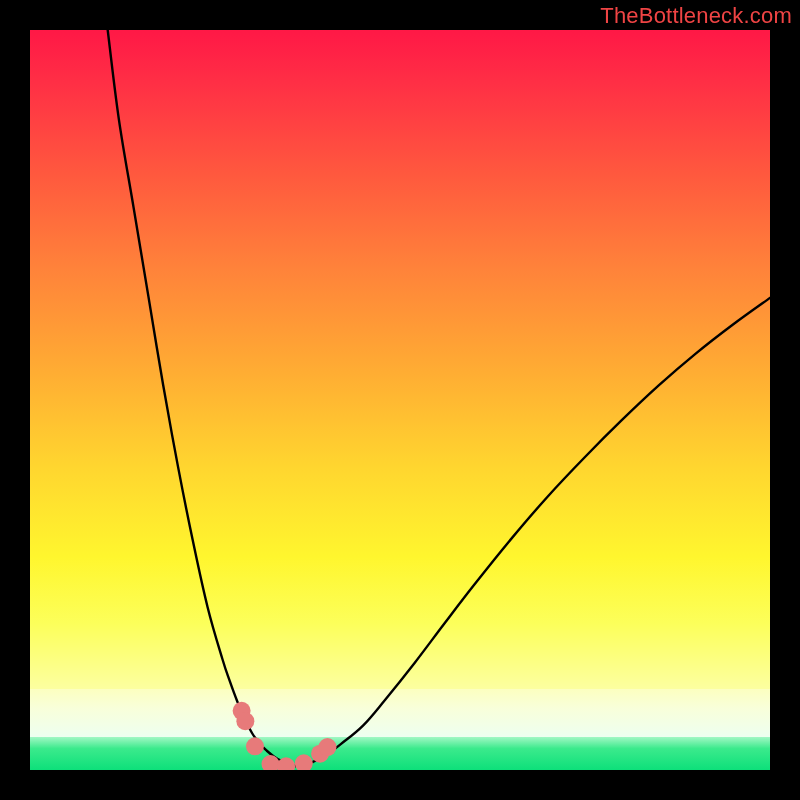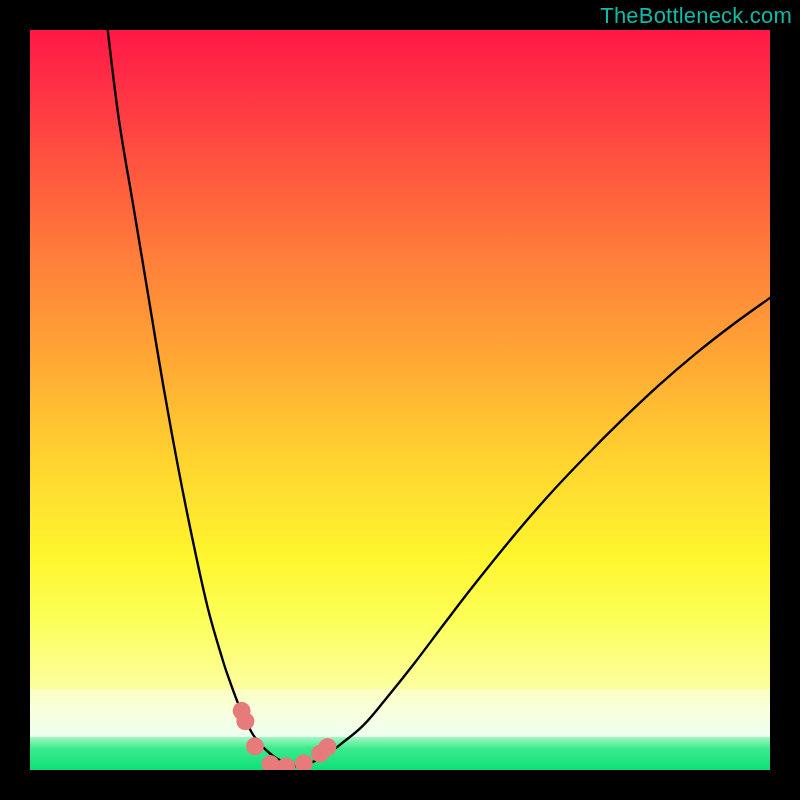--- a/index.html
+++ b/index.html
@@ -10,21 +10,21 @@
     height: 800px;
     background: #000;
   }
   .watermark {
     position: absolute;
     top: 3px;
     right: 8px;
     font-family: Arial, Helvetica, sans-serif;
     font-size: 22px;
     font-weight: 500;
-    color: #14b8a6;
+    color: #ef4444;
     letter-spacing: 0.2px;
     z-index: 5;
   }
   .plot-area {
     position: absolute;
     left: 30px;
     top: 30px;
     width: 740px;
     height: 740px;
     overflow: hidden;

